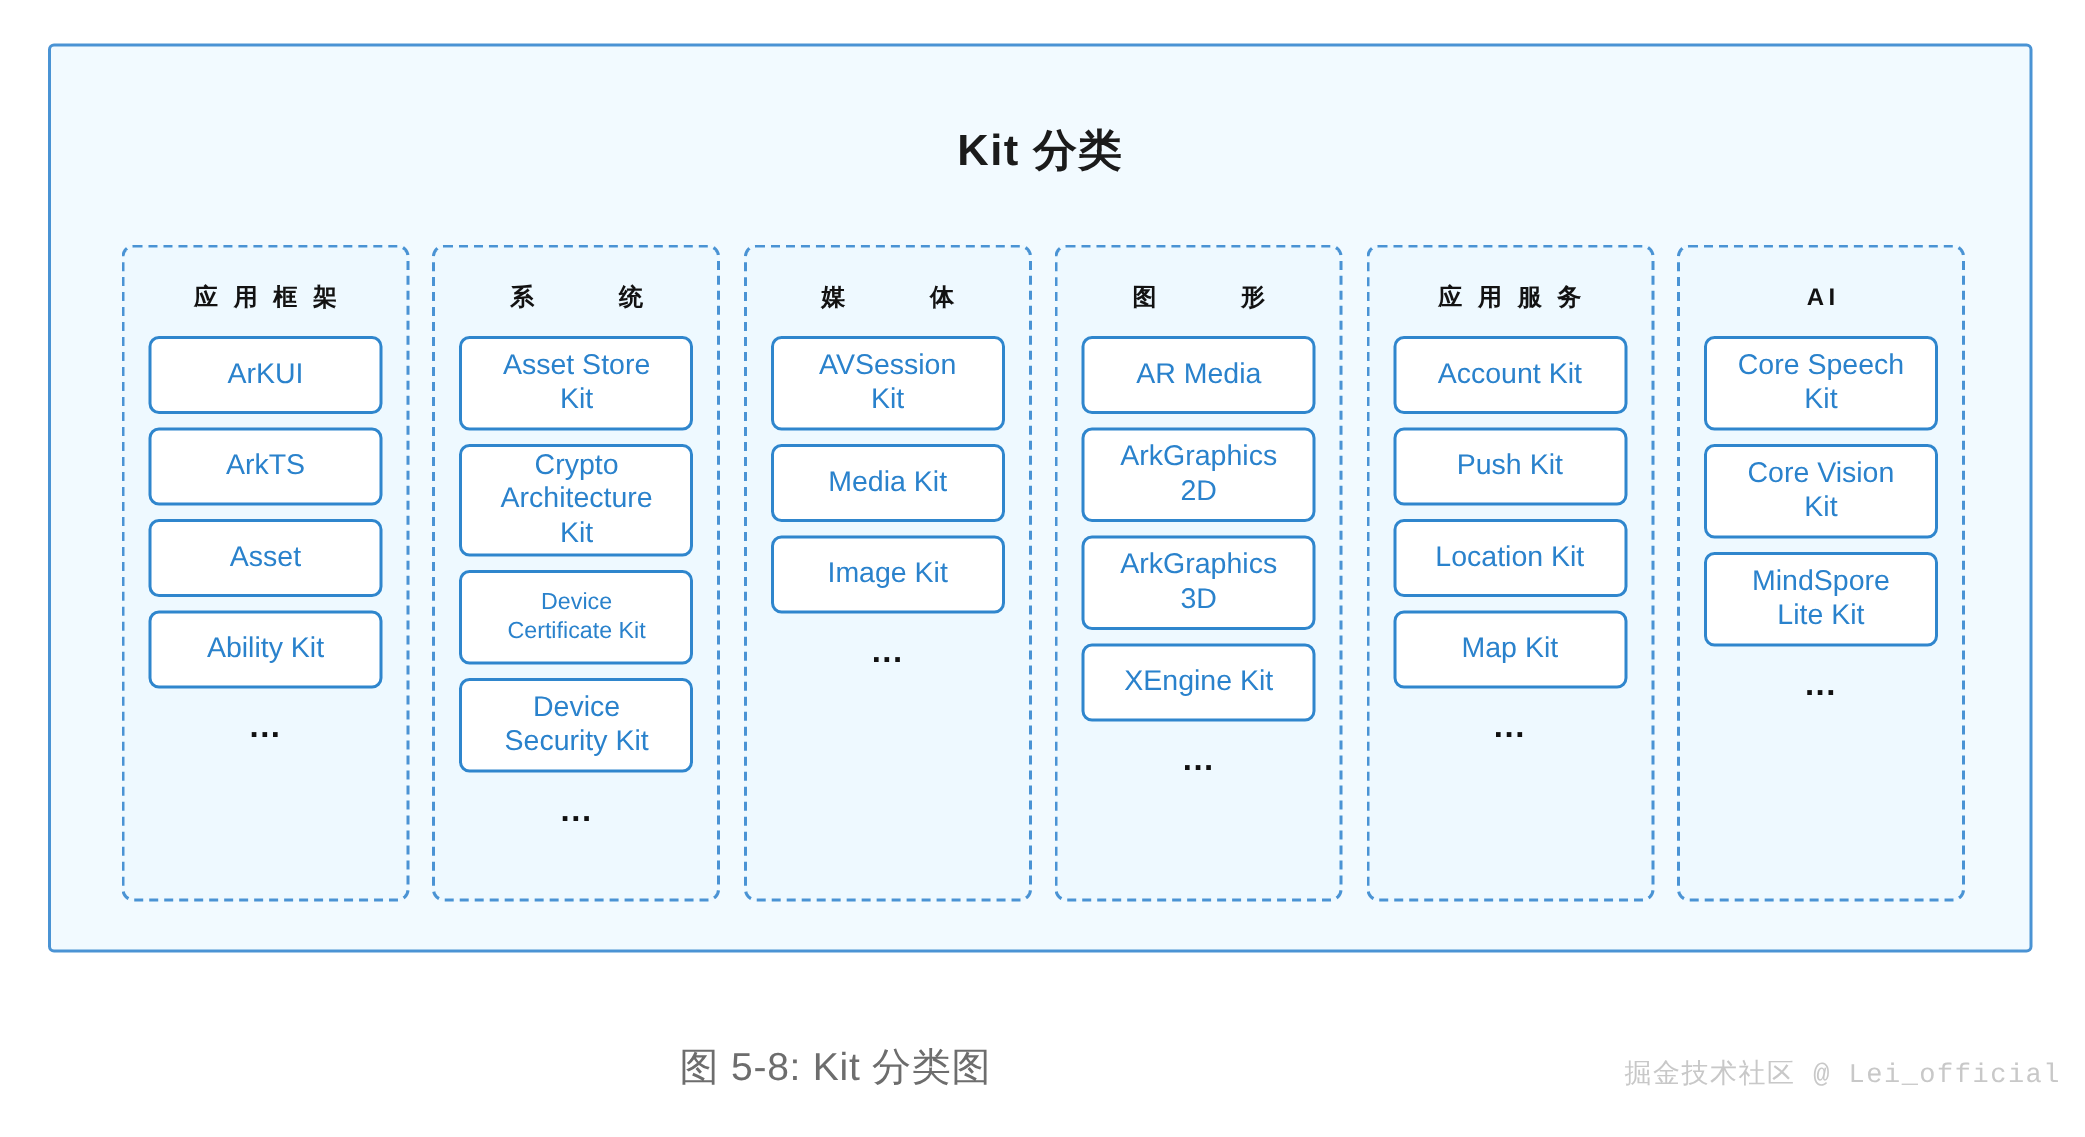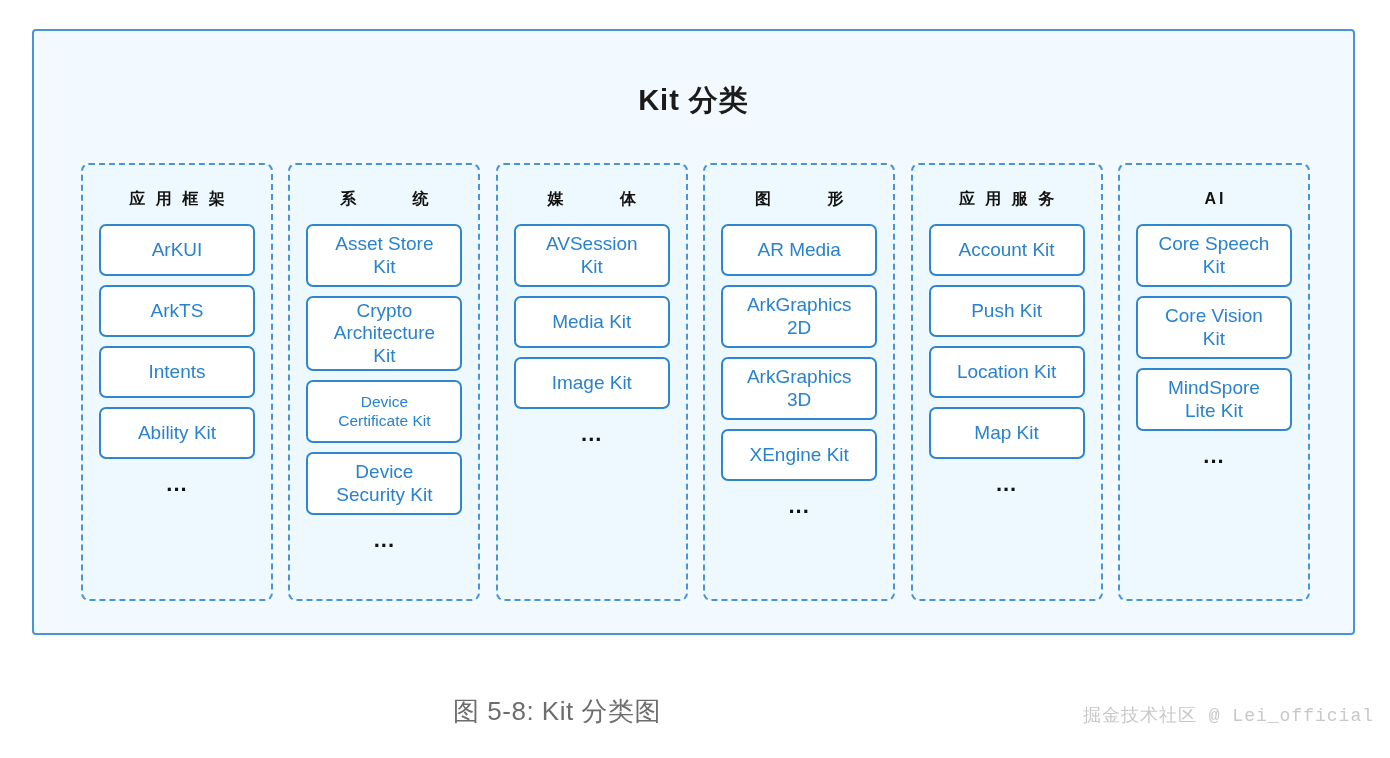--- a/index.html
+++ b/index.html
@@ -147,21 +147,21 @@
 
   <div id="diagram-title">Kit 分类</div>
 
   <div id="columns">
 
     <div class="category-column">
       <div class="column-header">应 用 框 架</div>
       <div class="kit-list">
         <div class="kit-box h1">ArKUI</div>
         <div class="kit-box h1">ArkTS</div>
-        <div class="kit-box h1">Intents</div>
+        <div class="kit-box h1">Asset</div>
         <div class="kit-box h1">Ability Kit</div>
       </div>
       <div class="ellipsis">...</div>
     </div>
 
     <div class="category-column">
       <div class="column-header wide">系 统</div>
       <div class="kit-list">
         <div class="kit-box h2">Asset Store
 Kit</div>

